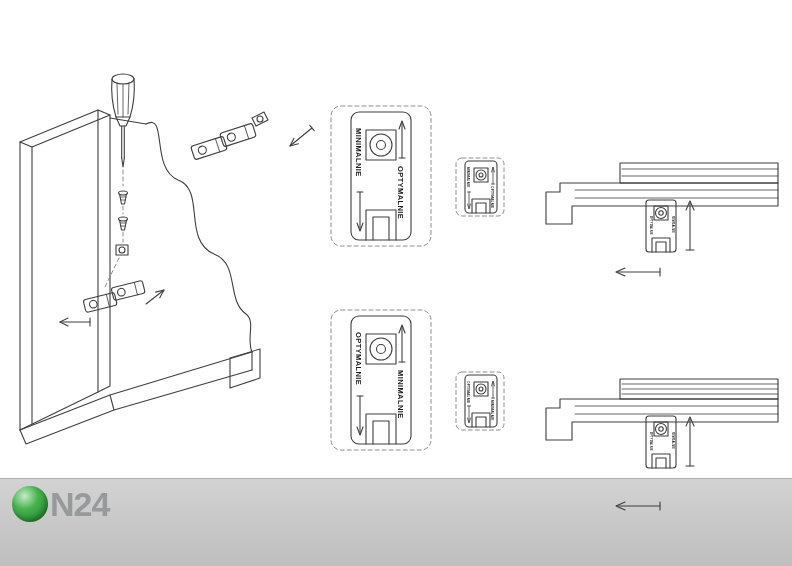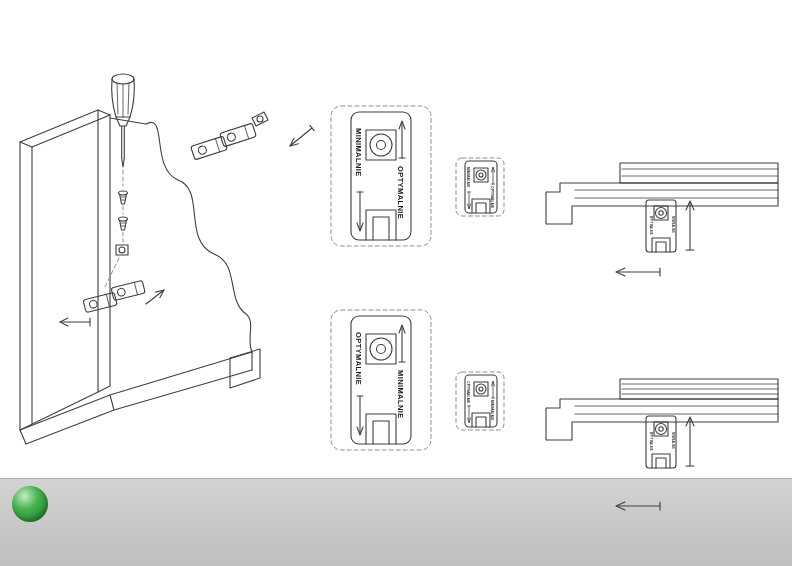--- a/index.html
+++ b/index.html
@@ -25,20 +25,21 @@
   .logo-text{font-weight:bold;font-size:34px;line-height:36px;color:#97999b;letter-spacing:-1px;}
 </style>
 </head>
 <body>
 
 <div id="stage">
 
   <div class="footer">
     <div class="logo">
       <span class="logo-sphere"></span>
+      <span class="logo-text">N24</span>
     </div>
   </div>
 
   <svg id="art" width="792" height="566" viewBox="0 0 792 566">
 
     <g>
 
       <path d="M20,142 L98,110 L98,392 L20,430 Z"></path>
       <path d="M98,110 L110,115 L110,386 L98,392"></path>
       <path d="M20,142 L32,147 L110,115"></path>

